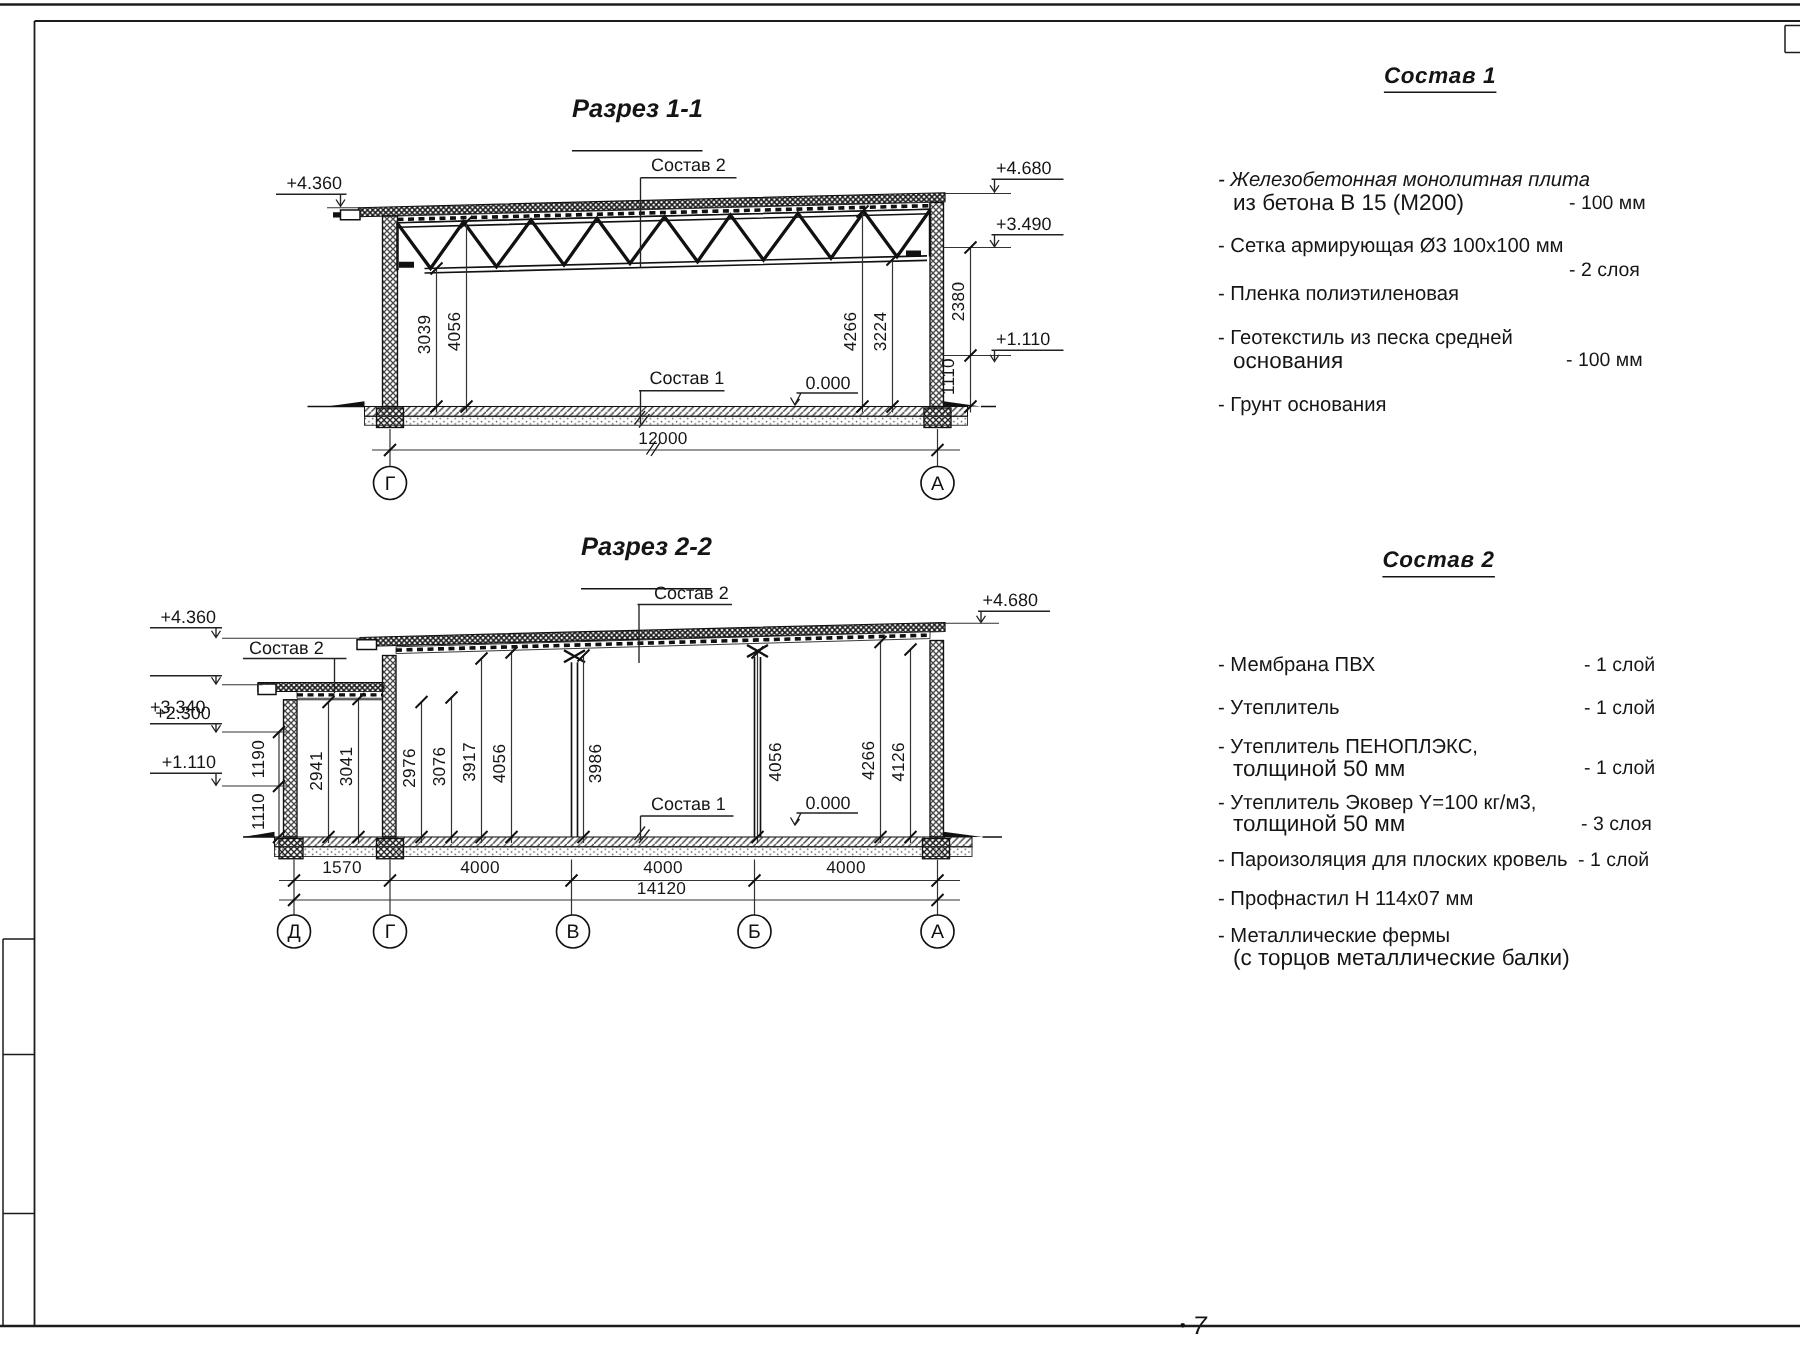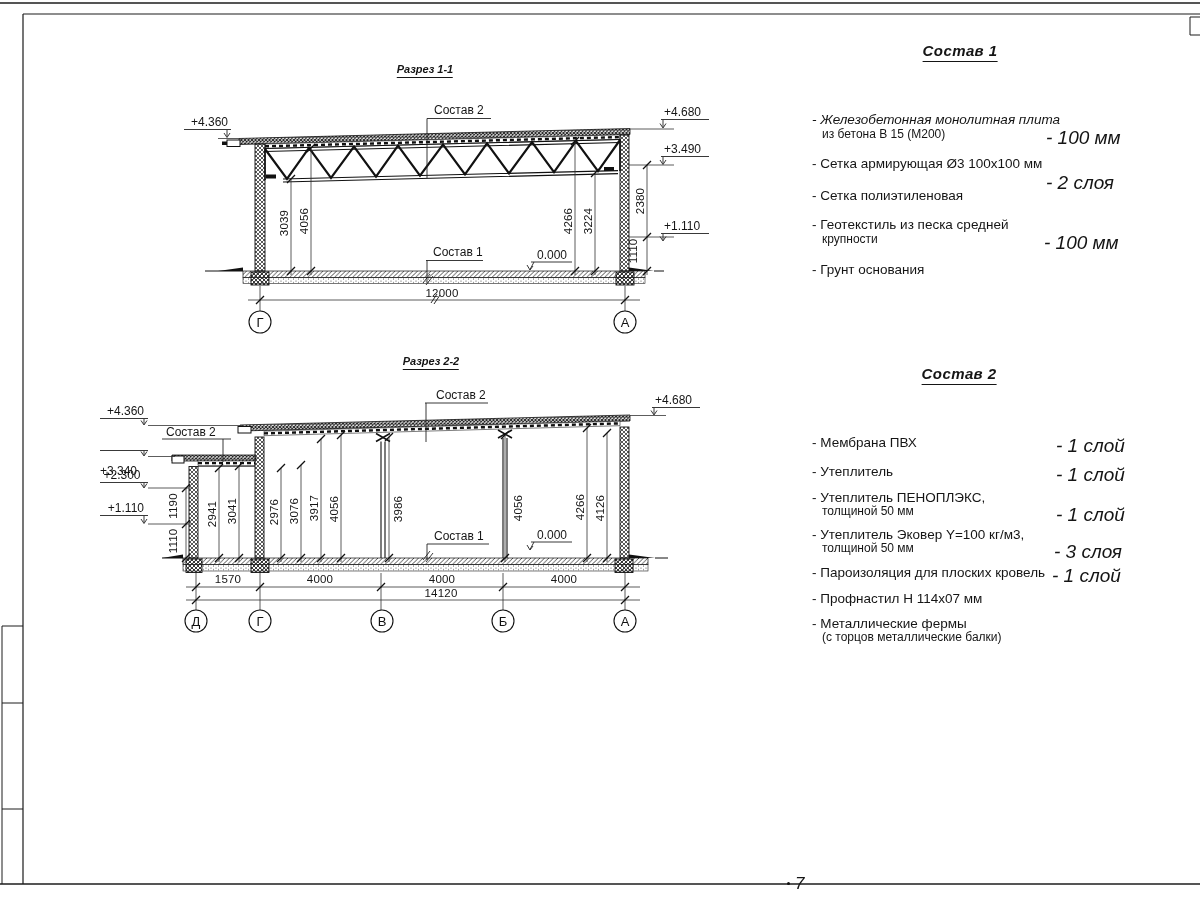--- a/index.html
+++ b/index.html
@@ -3,25 +3,25 @@
 <meta charset="utf-8">
 <style>
   html,body{margin:0;padding:0;background:#e8e8e8;}
   #page{position:relative;width:1200px;height:900px;background:#ffffff;overflow:hidden;
         font-family:"Liberation Sans",sans-serif;color:#151515;}
   #linework{position:absolute;left:0;top:0;}
   .lbl{position:absolute;white-space:nowrap;font-size:12px;color:#151515;line-height:1.05;}
   .dim{font-size:11.5px;letter-spacing:.2px;}
   .rot{transform:translate(-50%,-50%) rotate(-90deg);}
   .ctr{transform:translateX(-50%);}
-  .title{font-size:11px;font-style:italic;font-weight:600;border-bottom:1.2px solid #151515;padding-bottom:1px;}
+  .title{font-size:17px;font-style:italic;font-weight:600;border-bottom:1.2px solid #151515;padding-bottom:18px;}
   .heading{font-size:15px;font-style:italic;font-weight:600;border-bottom:1.2px solid #151515;padding-bottom:2px;letter-spacing:.4px;}
   .li1{position:absolute;font-size:13.5px;white-space:nowrap;}
-  .li2{position:absolute;font-size:12px;white-space:nowrap;padding-left:10px;}
-  .val{position:absolute;font-size:19px;white-space:nowrap;font-style:italic;}
+  .li2{position:absolute;font-size:15px;white-space:nowrap;padding-left:10px;}
+  .val{position:absolute;font-size:13px;white-space:nowrap;}
   .mark7{position:absolute;font-size:17px;font-style:italic;}
   .dot{position:absolute;width:3px;height:3px;background:#111;border-radius:50%;}
 </style>
 </head>
 <body>
 
 <div id="page">
 
 <svg id="linework" width="1200" height="900" viewBox="0 0 1200 900">
   <defs>
@@ -230,24 +230,24 @@
 <div class="lbl dim ctr" style="left:320px;top:573px;">4000</div>
 <div class="lbl dim ctr" style="left:442px;top:573px;">4000</div>
 <div class="lbl dim ctr" style="left:564px;top:573px;">4000</div>
 <div class="lbl dim ctr" style="left:441px;top:587px;">14120</div>
 
 <div class="lbl heading ctr" style="left:960px;top:43px;">Состав 1</div>
 <div class="li1" style="left:812px;top:112px;font-style:italic;">- Железобетонная  монолитная плита</div>
 <div class="li2" style="left:812px;top:127px;">из бетона В 15 (М200)</div>
 <div class="val" style="left:1046px;top:127px;">- 100 мм</div>
 <div class="li1" style="left:812px;top:156px;">- Сетка армирующая Ø3 100х100 мм</div>
-<div class="li1" style="left:812px;top:188px;">- Сетка полиэтиленовая</div>
+<div class="li1" style="left:812px;top:188px;">- Пленка полиэтиленовая</div>
 <div class="val" style="left:1046px;top:172px;text-align:right;">-  2 слоя</div>
 <div class="li1" style="left:812px;top:217px;">- Геотекстиль из песка средней</div>
-<div class="li2" style="left:812px;top:232px;">крупности</div>
+<div class="li2" style="left:812px;top:232px;">основания</div>
 <div class="val" style="left:1044px;top:232px;">- 100 мм</div>
 <div class="li1" style="left:812px;top:262px;">- Грунт основания</div>
 
 <div class="lbl heading ctr" style="left:959px;top:366px;">Состав 2</div>
 <div class="li1" style="left:812px;top:435px;">- Мембрана ПВХ</div>
 <div class="val" style="left:1056px;top:435px;">- 1 слой</div>
 <div class="li1" style="left:812px;top:464px;">- Утеплитель</div>
 <div class="val" style="left:1056px;top:464px;">- 1 слой</div>
 <div class="li1" style="left:812px;top:490px;">- Утеплитель ПЕНОПЛЭКС,</div>
 <div class="li2" style="left:812px;top:504px;">толщиной 50 мм</div>

